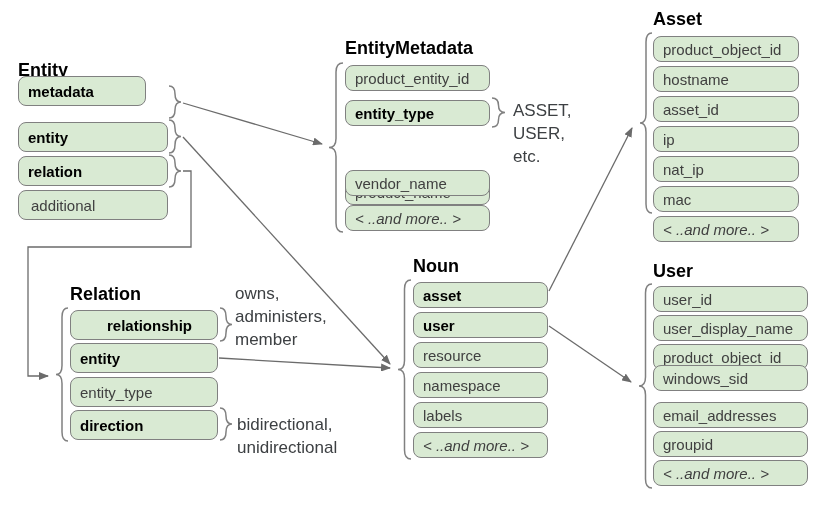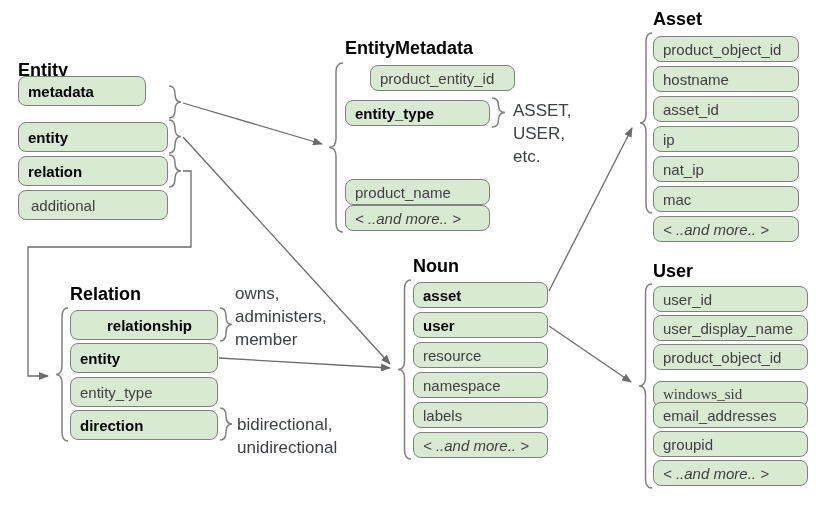--- a/index.html
+++ b/index.html
@@ -67,43 +67,44 @@
   <div class="table" style="left: 18px; top: 60px; width: 150px; height: 164px;">
     <div class="table-title">Entity</div>
   <div class="field bold" style="top: 16px; width: 128px; height: 30px;">metadata</div>
       <div class="field bold" style="top: 62px; width: 150px; height: 30px;">entity</div>
       <div class="field bold" style="top: 96px; width: 150px; height: 30px;">relation</div>
       <div class="field" style="top: 130px; width: 150px; height: 30px; padding-left: 12px;">additional</div>
     </div>
 
   <div class="table" style="left: 345px; top: 38px; width: 145px; height: 197px;">
     <div class="table-title">EntityMetadata</div>
-  <div class="field" style="top: 27px; width: 145px; height: 26px; margin-left: 25px;">product_entity_id</div>
+  <div class="field" style="top: 27px; width: 145px; height: 26px;">product_entity_id</div>
       <div class="field bold" style="top: 62px; width: 145px; height: 26px;">entity_type</div>
       <div class="field" style="top: 97px; width: 145px; height: 26px; margin-top: 44px;">product_name</div>
+      <div class="field" style="top: 132px; width: 145px; height: 26px;">vendor_name</div>
       <div class="field italic" style="top: 167px; width: 145px; height: 26px;">&lt; ..and more.. &gt;</div>
     </div>
 
   <div class="table" style="left: 653px; top: 9px; width: 146px; height: 237px;">
     <div class="table-title">Asset</div>
   <div class="field" style="top: 27px; width: 146px; height: 26px;">product_object_id</div>
       <div class="field" style="top: 57px; width: 146px; height: 26px;">hostname</div>
       <div class="field" style="top: 87px; width: 146px; height: 26px;">asset_id</div>
       <div class="field" style="top: 117px; width: 146px; height: 26px;">ip</div>
       <div class="field" style="top: 147px; width: 146px; height: 26px;">nat_ip</div>
-      <div class="field" style="top: 177px; width: 146px; height: 26px;">mac</div>
+      <div class="field" style="top: 177px; width: 146px; height: 26px; border-radius: 10px;">mac</div>
       <div class="field italic" style="top: 207px; width: 146px; height: 26px;">&lt; ..and more.. &gt;</div>
     </div>
 
   <div class="table" style="left: 653px; top: 261px; width: 155px; height: 229px;">
     <div class="table-title">User</div>
   <div class="field" style="top: 25px; width: 155px; height: 26px;">user_id</div>
       <div class="field" style="top: 54px; width: 155px; height: 26px;">user_display_name</div>
       <div class="field" style="top: 83px; width: 155px; height: 26px;">product_object_id</div>
-      <div class="field" style="top: 120px; width: 155px; height: 26px; font-family: Liberation Serif, serif;">windows_sid</div>
+      <div class="field" style="top: 104px; width: 155px; height: 26px;">windows_sid</div>
       <div class="field" style="top: 141px; width: 155px; height: 26px;">email_addresses</div>
       <div class="field" style="top: 170px; width: 155px; height: 26px;">groupid</div>
       <div class="field italic" style="top: 199px; width: 155px; height: 26px;">&lt; ..and more.. &gt;</div>
     </div>
 
   <div class="table" style="left: 70px; top: 284px; width: 148px; height: 160px;">
     <div class="table-title">Relation</div>
   <div class="field bold" style="top: 26px; width: 148px; height: 30px; padding-left: 36px;">relationship</div>
       <div class="field bold" style="top: 59px; width: 148px; height: 30px;">entity</div>
       <div class="field" style="top: 93px; width: 148px; height: 30px;">entity_type</div>

